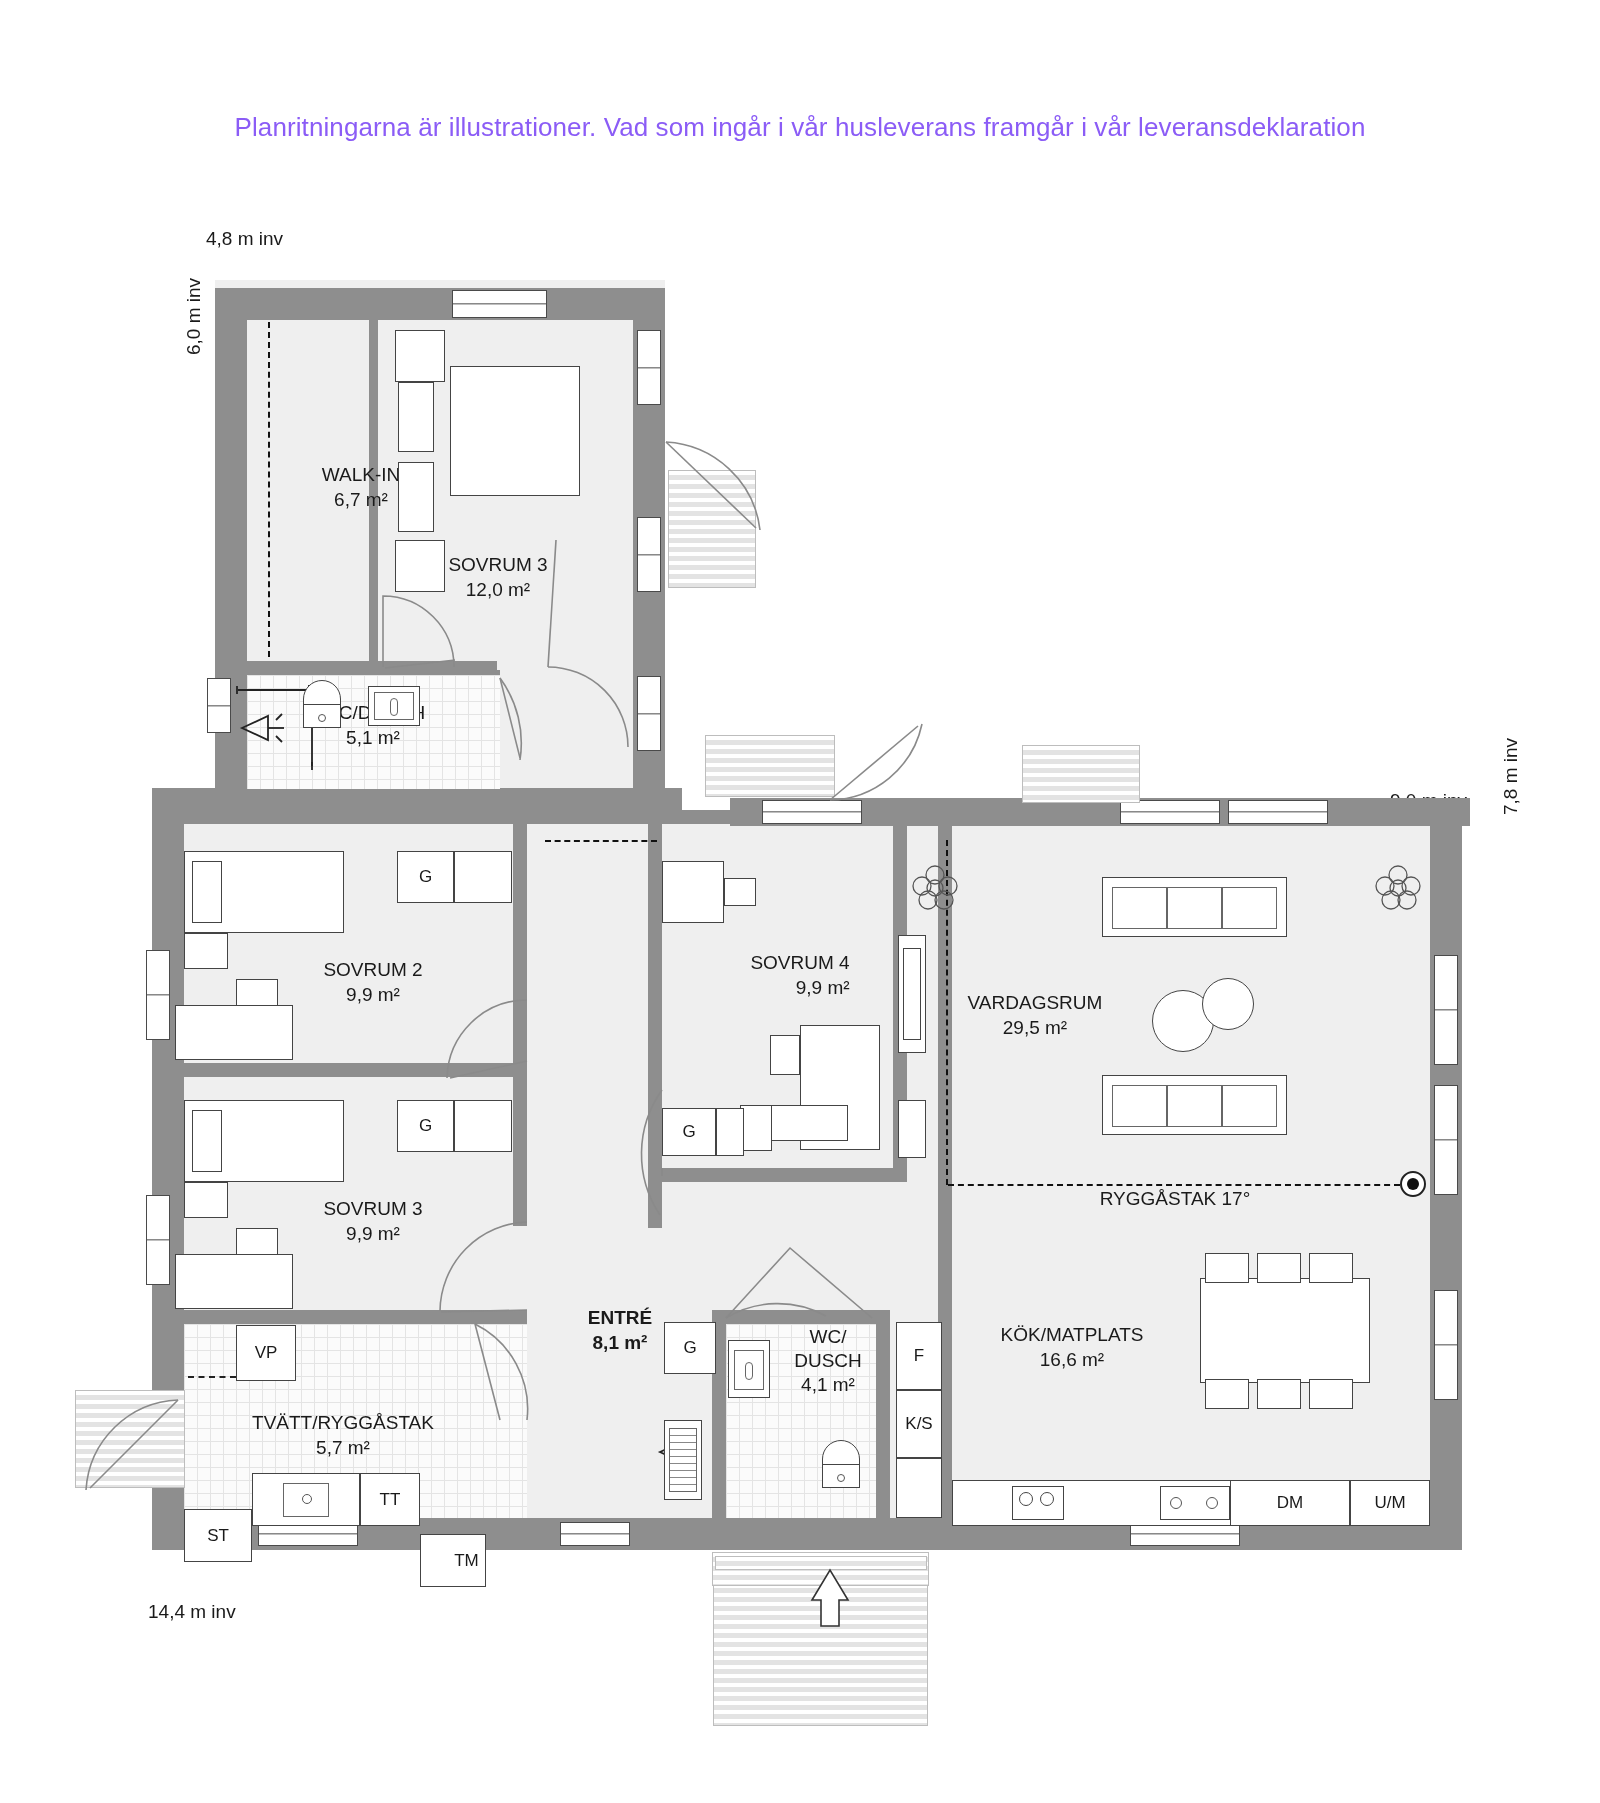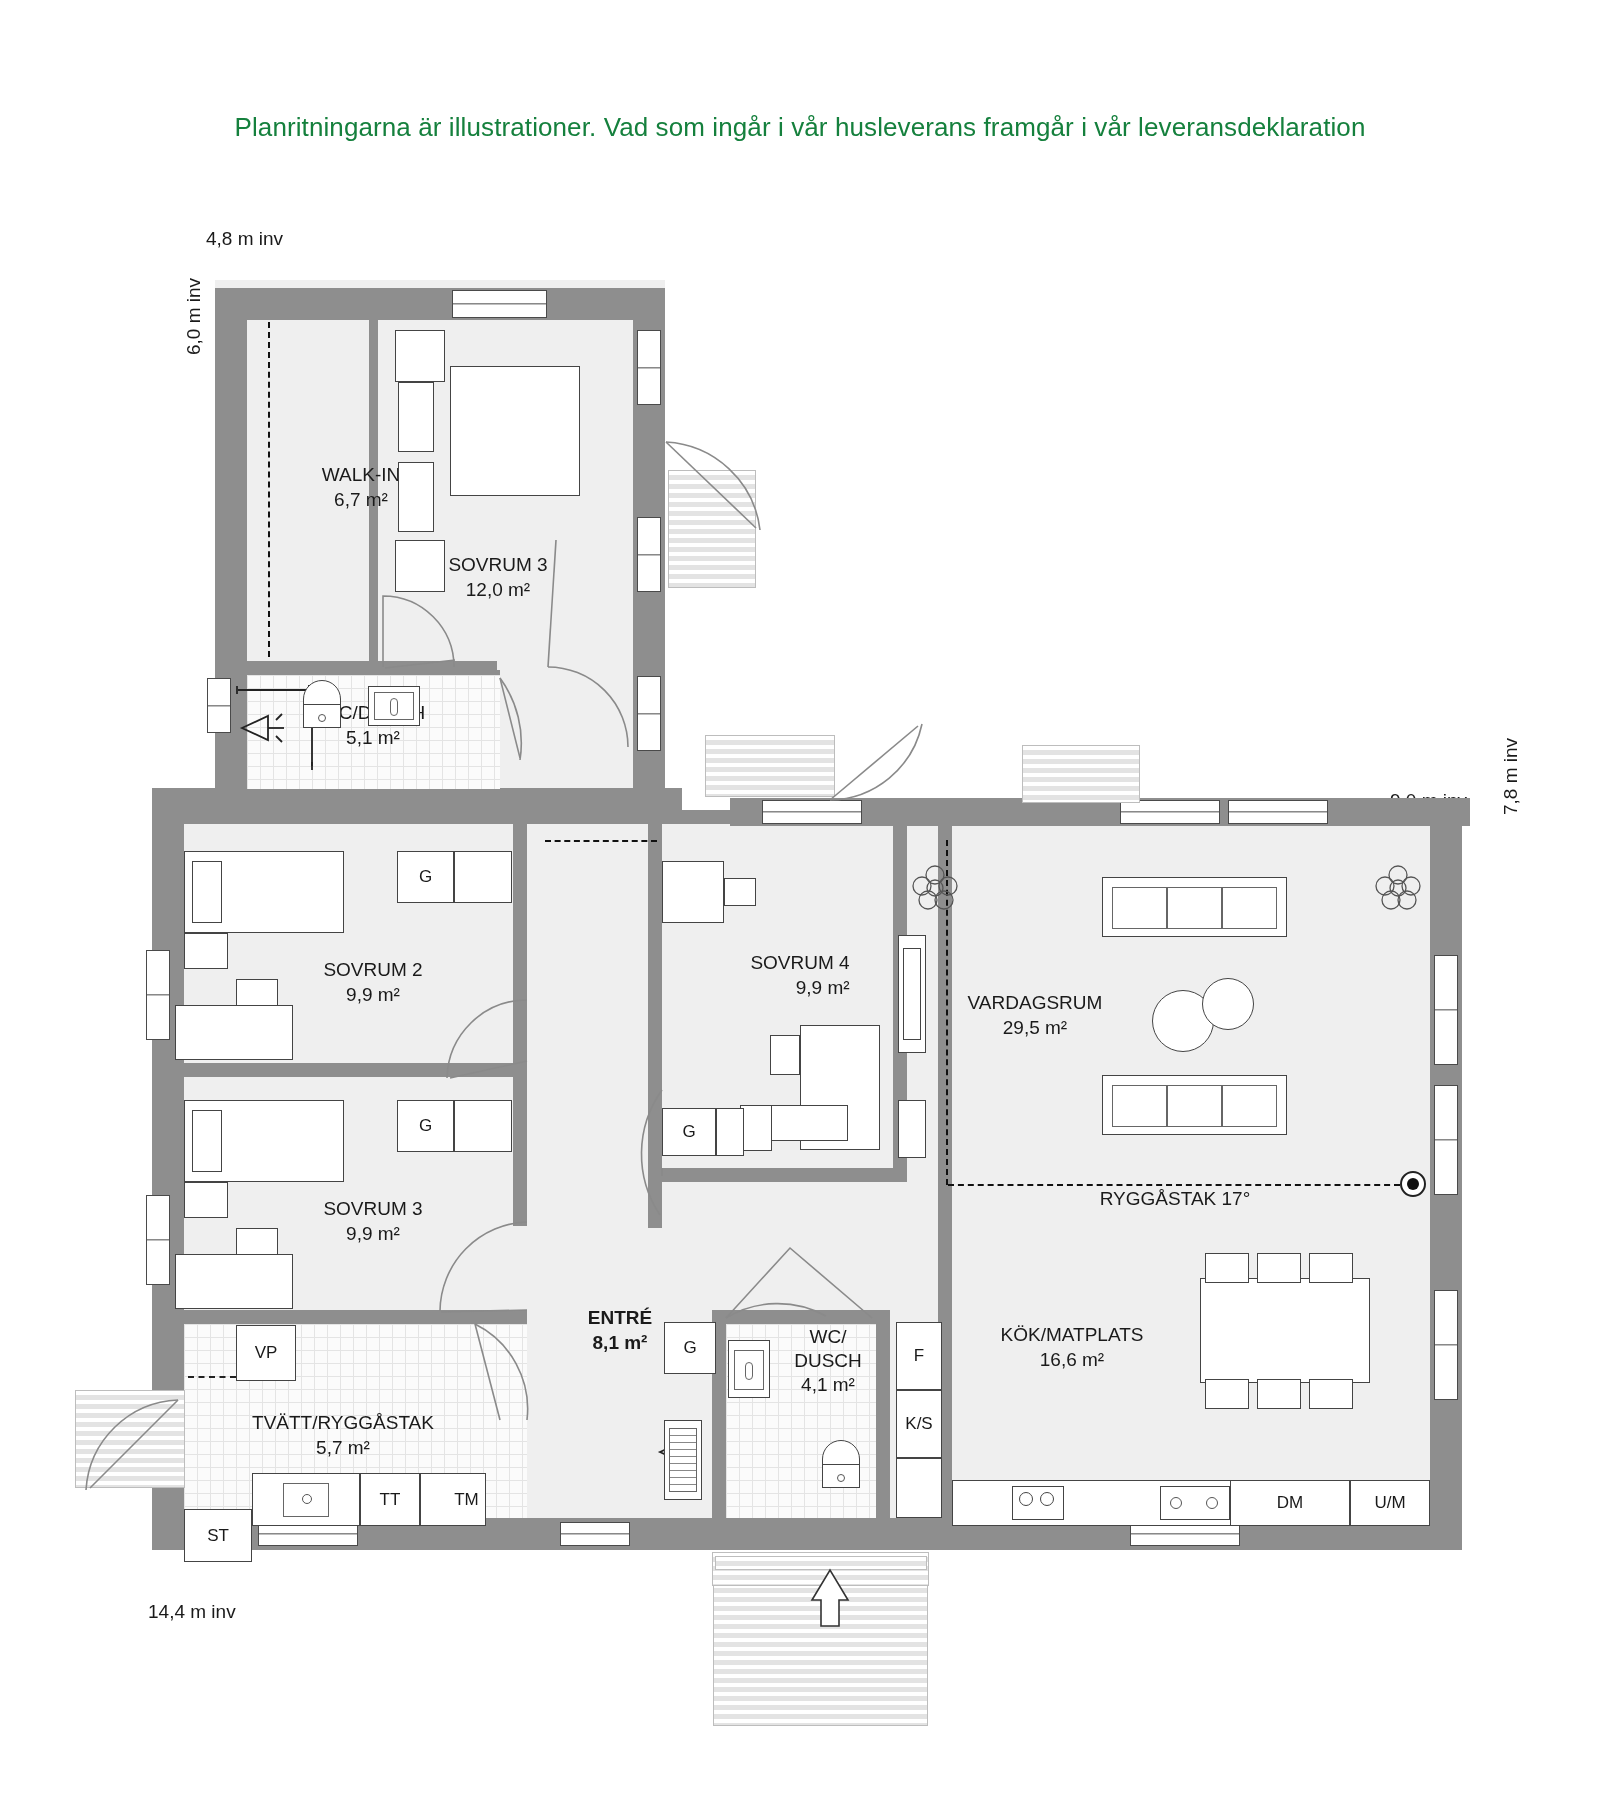--- a/index.html
+++ b/index.html
@@ -14,21 +14,21 @@
     height: 1803px;
     background: #ffffff;
     overflow: hidden;
   }
   #title {
     position: absolute;
     left: 0; top: 112px;
     width: 1600px;
     text-align: center;
     font-size: 26px;
-    color: #15803d;
+    color: #8b5cf6;
     letter-spacing: 0.1px;
   }
   
   .wall   { position:absolute; background:#8e8e8e; }
   .floor  { position:absolute; background:#efefef; }
   .tile   { position:absolute; background:#fbfbfb;
             background-image:
               linear-gradient(to right, #e4e4e4 1px, transparent 1px),
               linear-gradient(to bottom, #e4e4e4 1px, transparent 1px);
             background-size: 13px 13px; }
@@ -385,21 +385,21 @@
 
   <div class="boxlbl" style="left:236px; top:1325px; width:60px; height:56px;">VP</div>
   <div class="dash-h" style="left:188px; top:1376px; width:48px; border-top-color:#222;"></div>
 
   <div class="boxlbl" style="left:184px; top:1473px; width:68px; height:53px;margin-top:36px;">ST</div>
   <div class="fur" style="left:252px; top:1473px; width:108px; height:53px;"></div>
   <div class="furl" style="left:283px; top:1483px; width:46px; height:34px;"></div>
   <div style="position:absolute; left:302px; top:1494px; width:10px; height:10px;
               border:1.1px solid #555; border-radius:50%; background:#fff;"></div>
   <div class="boxlbl" style="left:360px; top:1473px; width:60px; height:53px;">TT</div>
-  <div class="boxlbl" style="left:420px; top:1473px; width:66px; height:53px;padding-left:27px;">TM</div>
+  <div class="boxlbl" style="left:420px; top:1534px; width:66px; height:53px;padding-left:27px;">TM</div>
 
   <svg class="ov">
     <g stroke="#8a8a8a" stroke-width="1.6" fill="none">
 
       <path d="M383,667 L383,596 A71,71 0 0 1 454,667" transform="rotate(0)"></path>
       <path d="M385,668 L455,660"></path>
 
       <path d="M548,667 A80,80 0 0 1 628,747"></path>
       <path d="M548,667 L556,540"></path>
 

